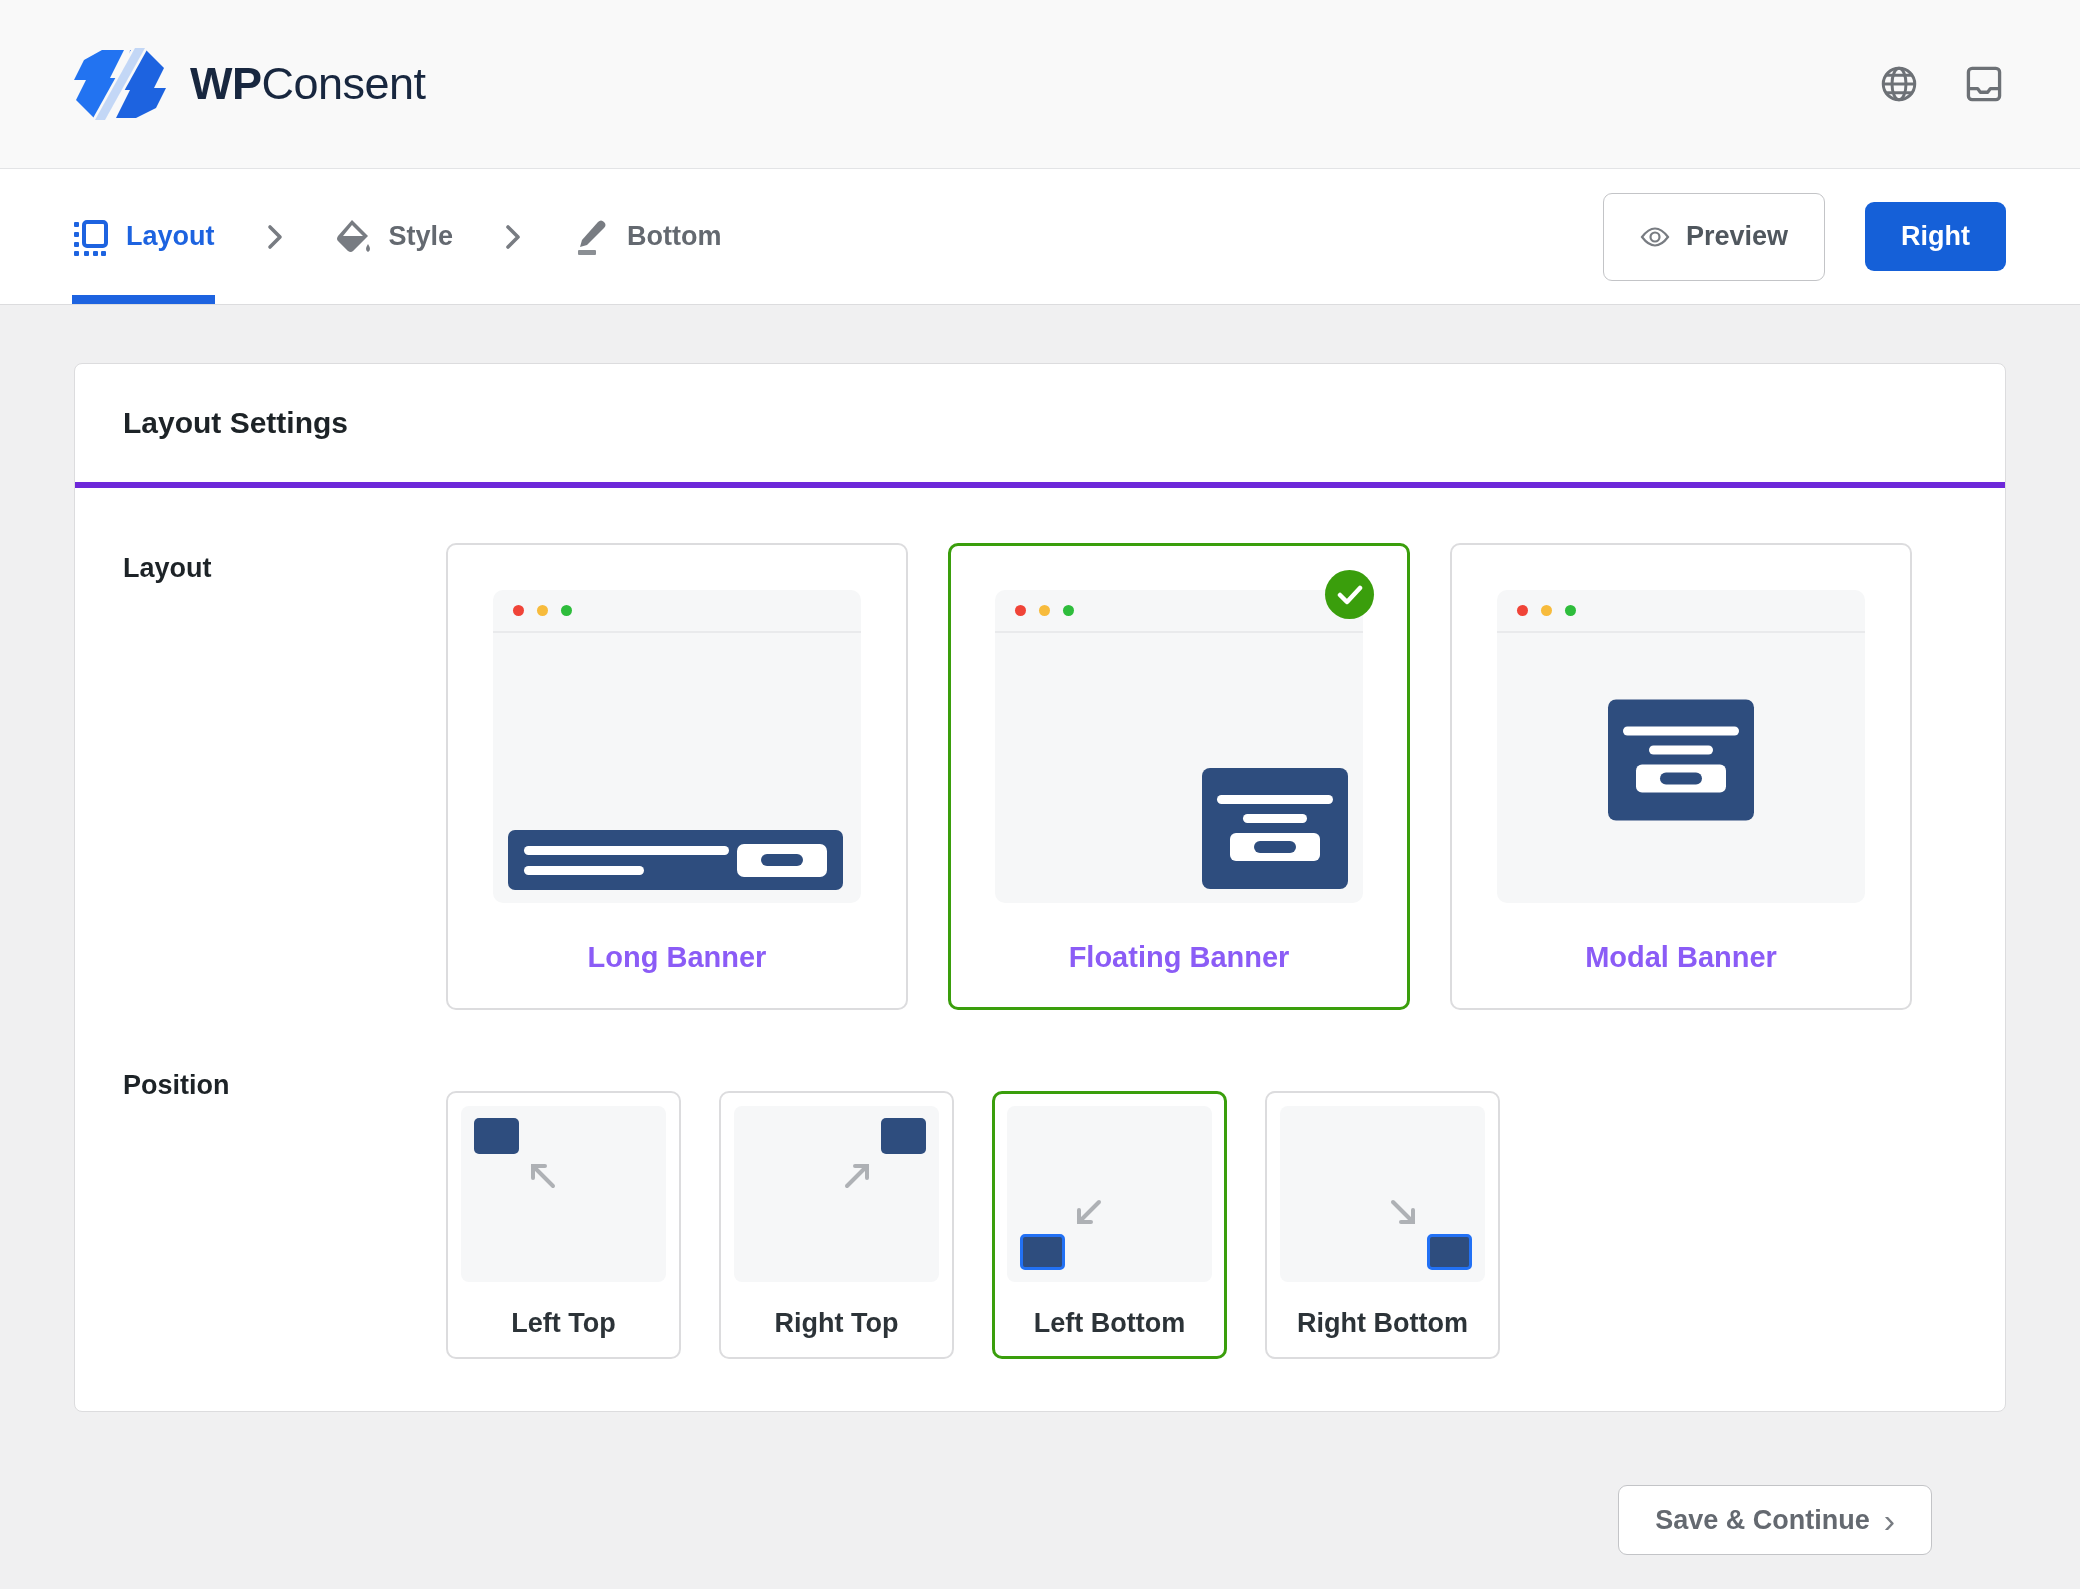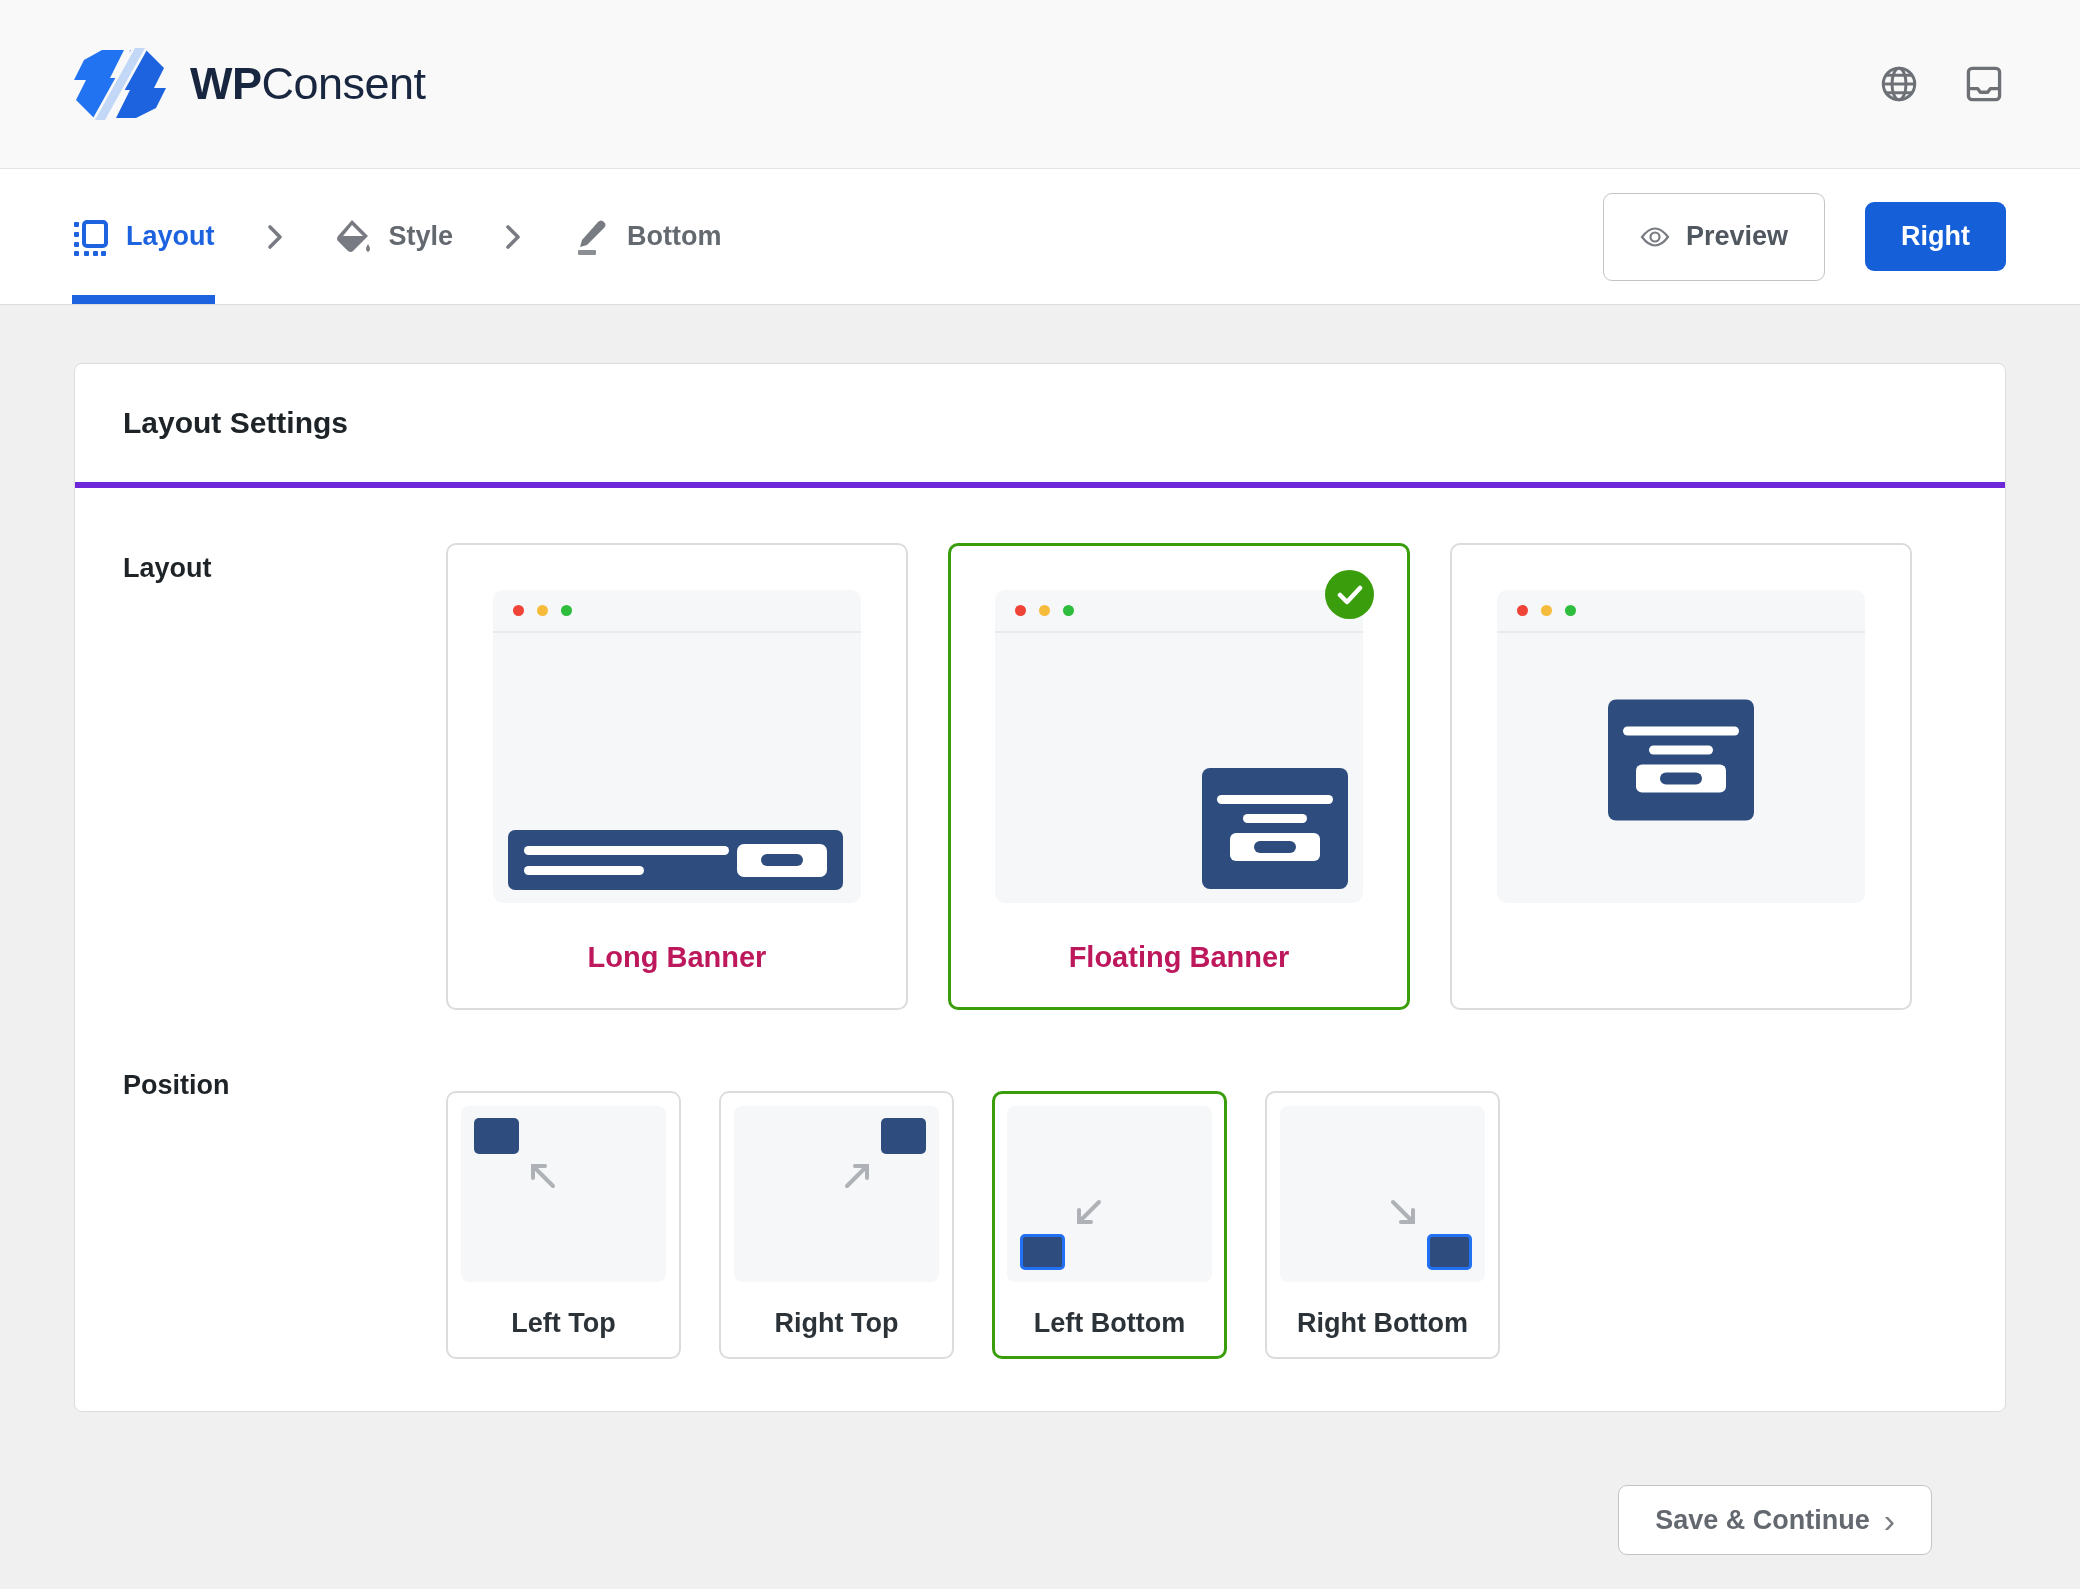--- a/index.html
+++ b/index.html
@@ -129,21 +129,21 @@
   .banner-box .accept-rect{width:90px;height:28px;border-radius:6px;}
   .pos-float{position:absolute;right:15px;bottom:14px;}
   .pos-center{position:absolute;left:50%;top:47%;transform:translate(-50%,-50%);}
   .check-badge{
     display:none;position:absolute;top:24px;right:33px;width:49px;height:49px;
     border-radius:50%;background:var(--selected-green);
     align-items:center;justify-content:center;
   }
   .layout-card.selected .check-badge{display:flex;}
   .card-label{
-    text-align:center;font-size:29px;font-weight:600;color:#be185d;
+    text-align:center;font-size:29px;font-weight:600;color:#8b5cf6;
     margin-top:38px;
   }
   
   .pos-options{display:flex;gap:38px;}
   .pos-card{
     width:235px;height:268px;background:#fff;border:2px solid #dcdcde;
     border-radius:10px;cursor:pointer;margin-top:31px;
   }
   .pos-card.selected{border:3px solid var(--selected-green);}
   .pos-preview{
@@ -331,20 +331,21 @@
               <div class="viewport">
                 <div class="banner-box pos-center">
                   <div class="w-line l1"></div>
                   <div class="w-line l2"></div>
                   <div class="accept-rect">
                       <div class="accept-pill"></div>
                     </div>
                 </div>
               </div>
             </div>
+            <div class="card-label">Modal Banner</div>
           </div>
 
         </div>
       </div>
 
       <div class="field-row">
         <div class="field-label">Position</div>
         <div class="pos-options">
 
           <div class="pos-card">

